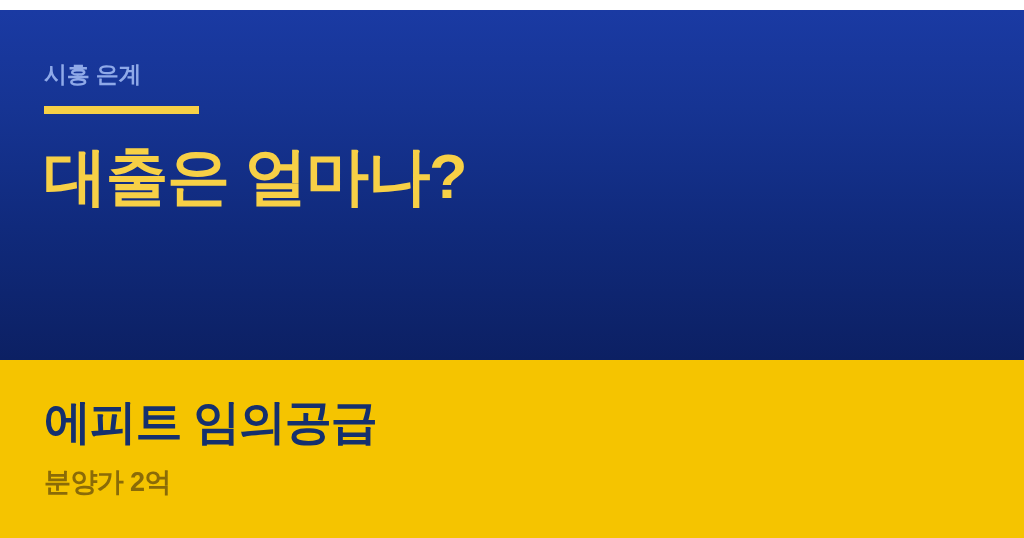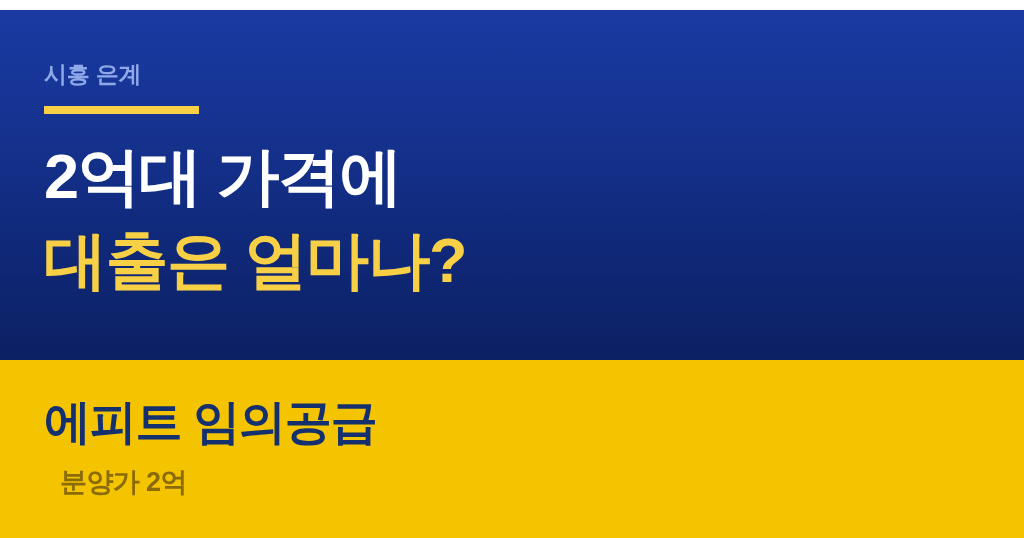--- a/index.html
+++ b/index.html
@@ -102,21 +102,21 @@
     font-size: 47px;
     font-weight: 700;
     line-height: 60px;
     letter-spacing: -1.2px;
     color: #15306e;
     white-space: nowrap;
   }
 
   .band-subtitle {
     position: absolute;
-    left: 16px;
+    left: 0;
     top: 104px;
     font-size: 27px;
     font-weight: 700;
     line-height: 36px;
     letter-spacing: -0.6px;
     color: #8a6b08;
     white-space: nowrap;
   }
 </style>
 </head>
@@ -125,21 +125,20 @@
 <div class="card">
 
   <div class="hero">
     <div class="hero-inner">
 
       <div class="eyebrow">시흥 은계</div>
 
       <div class="rule"></div>
 
       <div class="headline">
-        <span class="headline-line is-white">2억대 가격에</span>
         <span class="headline-line is-accent">대출은 얼마나?</span>
       </div>
 
     </div>
   </div>
 
   <div class="band">
     <div class="band-inner">
 
       <div class="band-title">에피트 임의공급</div>

